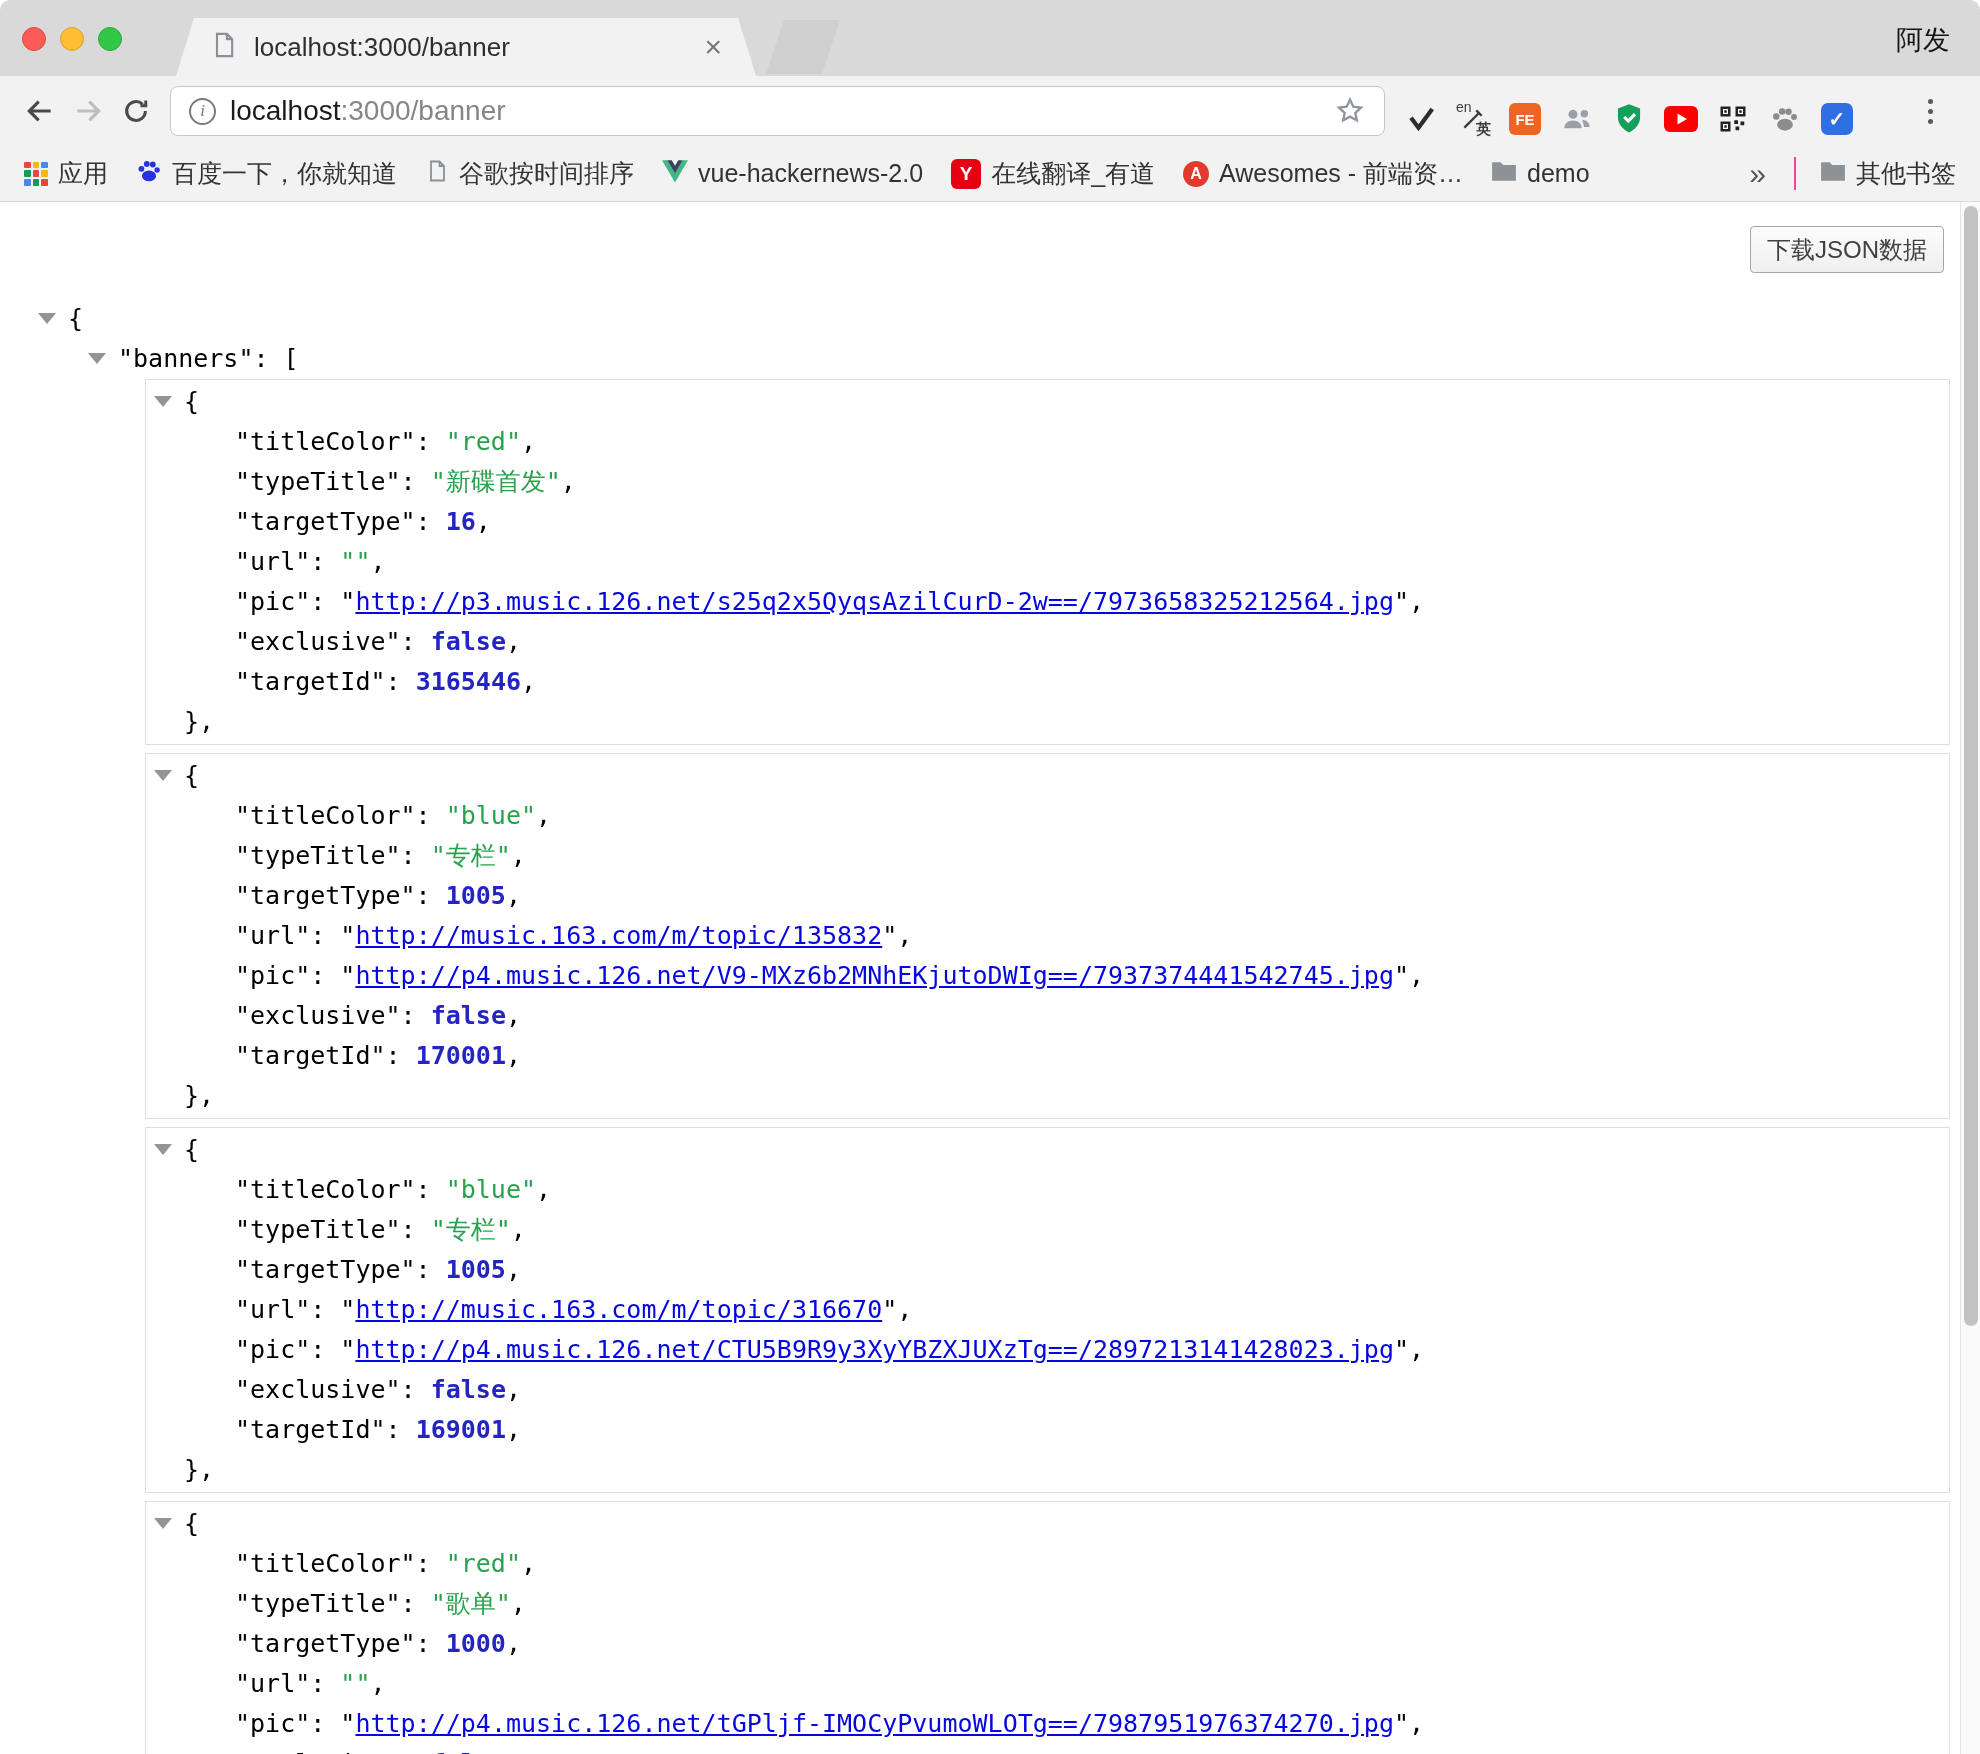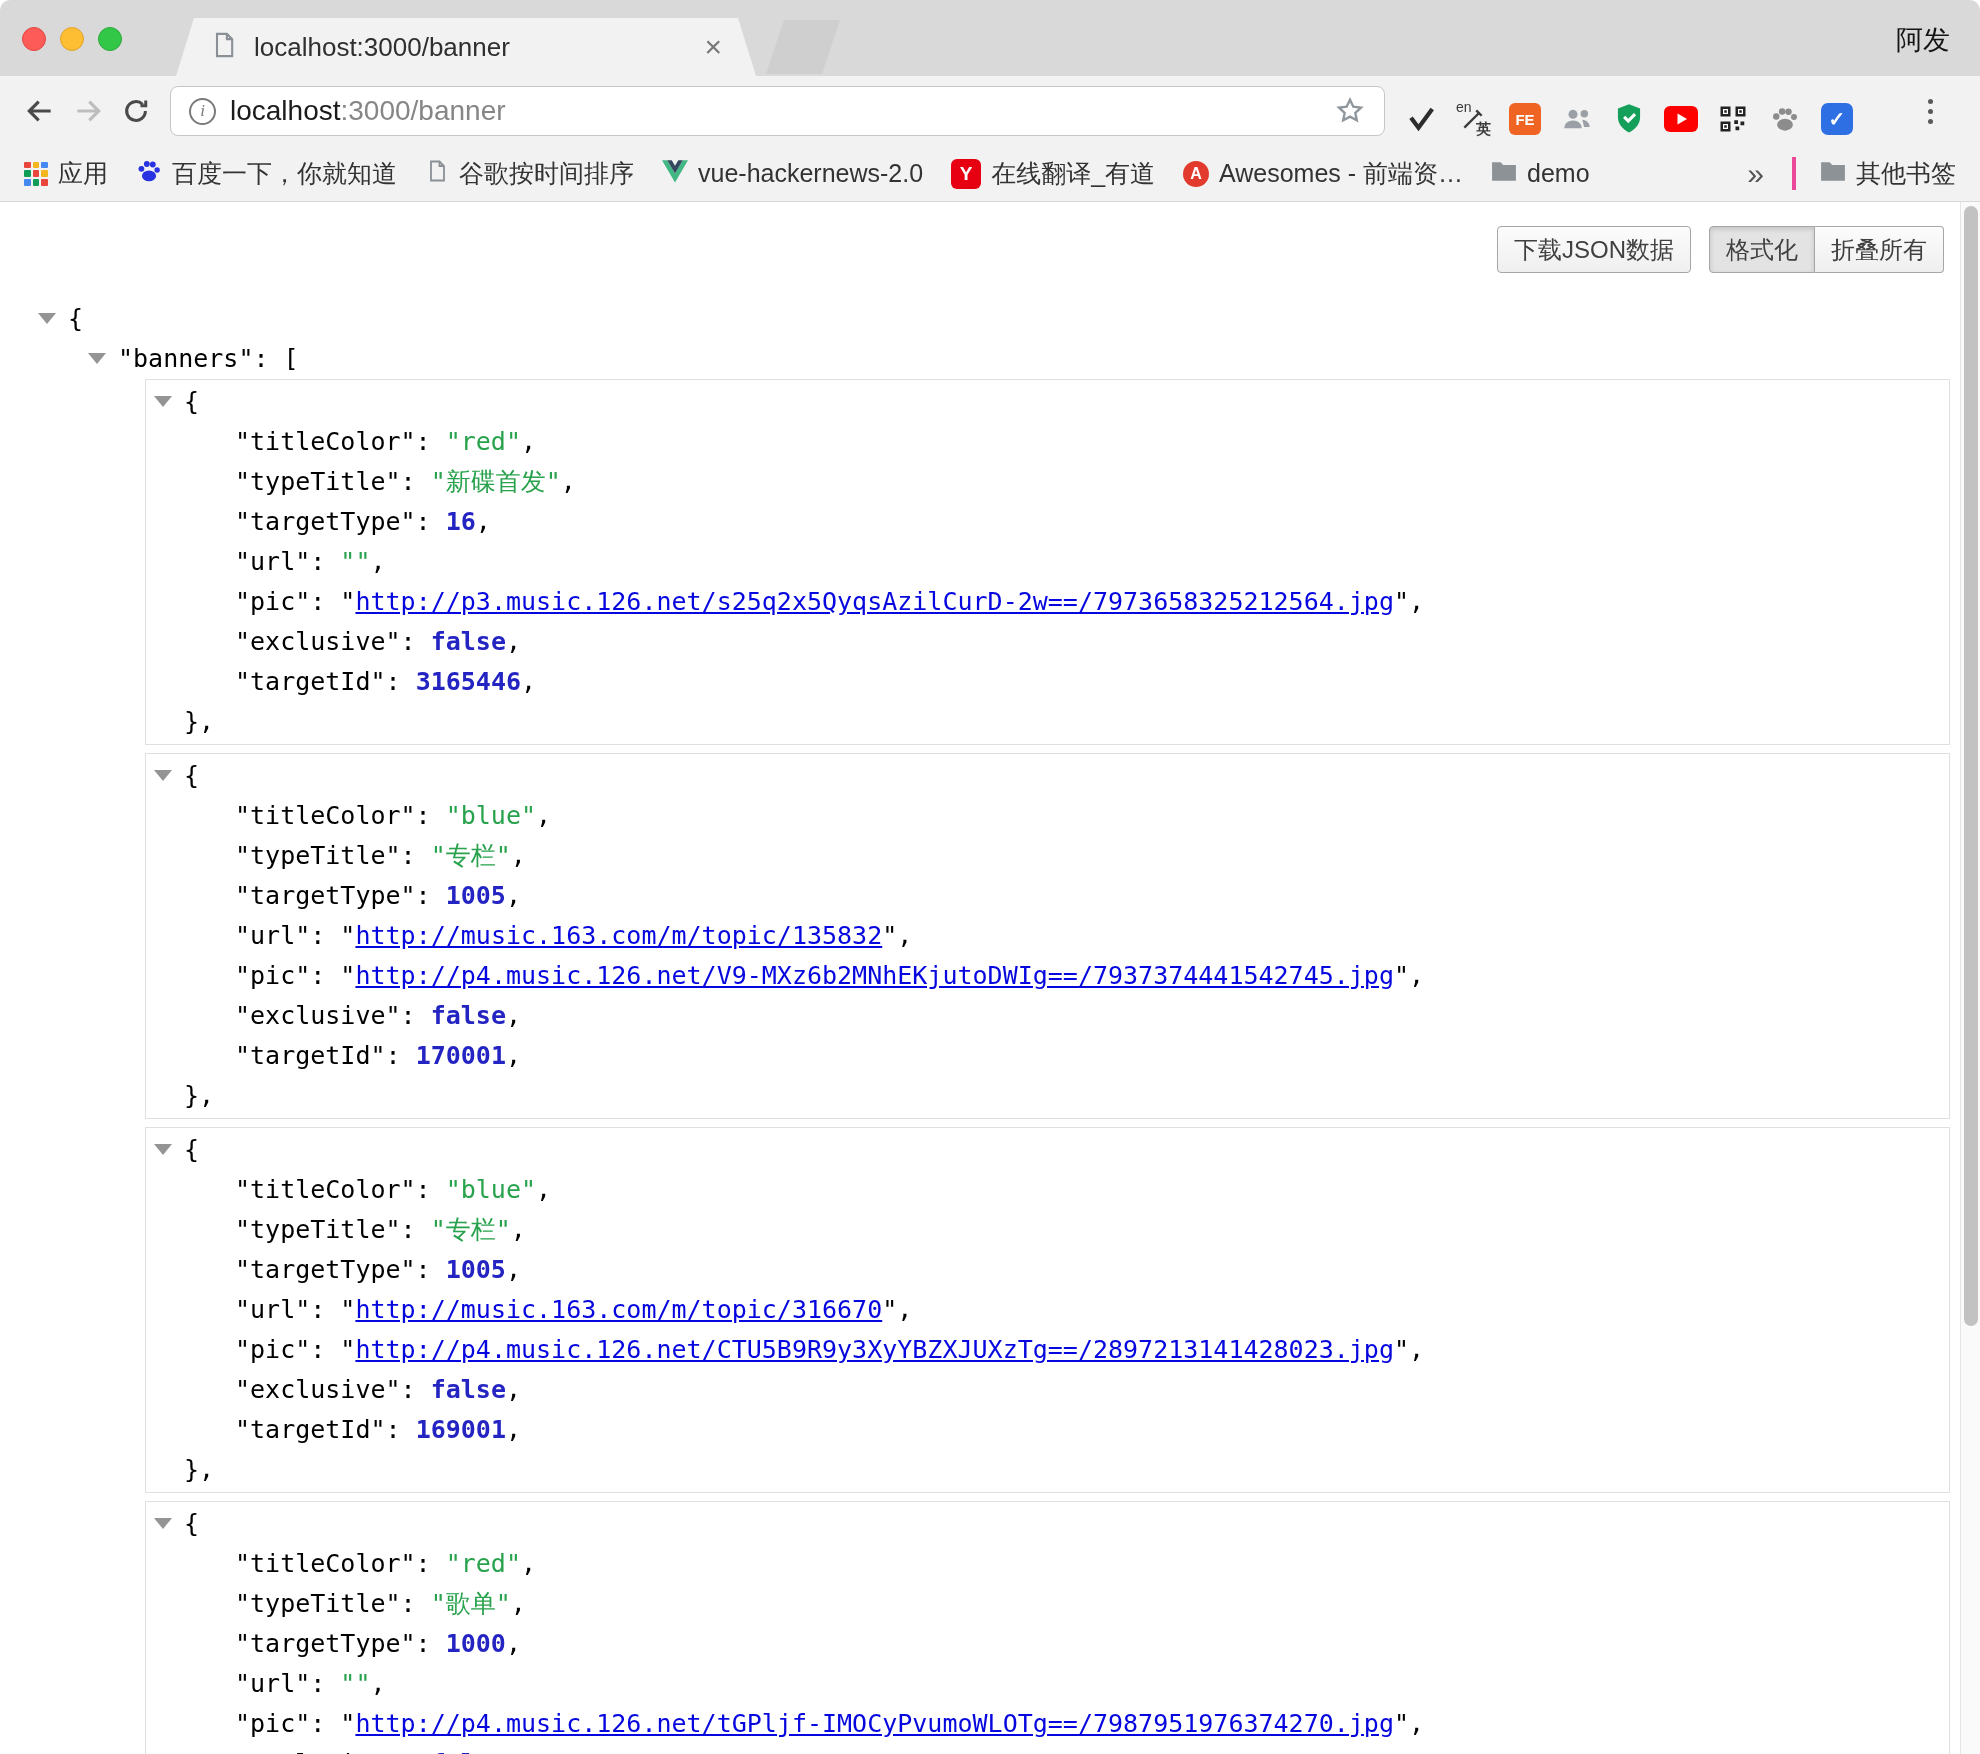--- a/index.html
+++ b/index.html
@@ -58,21 +58,21 @@
   .bm { display:flex; align-items:center; gap:10px; white-space:nowrap; font-size:25px; color:#333; }
   .grid9 { width:24px; height:24px; display:grid; grid-template-columns:repeat(3,1fr); gap:2px; }
   .grid9 i { border-radius:1px; }
   .grid9 i:nth-child(1){background:#E8453C}.grid9 i:nth-child(2){background:#F3B61F}
   .grid9 i:nth-child(3){background:#4688F1}.grid9 i:nth-child(4){background:#0F9D58}
   .grid9 i:nth-child(5){background:#E8453C}.grid9 i:nth-child(6){background:#F3B61F}
   .grid9 i:nth-child(7){background:#4688F1}.grid9 i:nth-child(8){background:#0F9D58}
   .grid9 i:nth-child(9){background:#E8453C}
   .bm-spacer { flex:1; }
   .bm-overflow { font-size:30px; color:#555; }
-  .other-bm { border-left:4px solid #ec4899; padding-left:24px; }
+  .other-bm { border-left:2px solid #ec4899; padding-left:24px; }
 
   
   .content { position:relative; height:1552px; background:#fff; overflow:hidden; }
   .actions { display:flex; justify-content:flex-end; align-items:center; padding:24px 36px 0 0; gap:18px; }
   .btn { height:47px; display:flex; align-items:center; padding:0 16px; border:1px solid #A6A6A6;
          background:linear-gradient(#FCFCFC,#EFEFEF); font-size:24px; color:#404040; border-radius:4px;
          cursor:pointer; }
   .group { display:flex; }
   .group .btn:first-child { border-radius:4px 0 0 4px; }
   .group .btn:last-child { border-radius:0 4px 4px 0; border-left:none; }
@@ -276,24 +276,20 @@
       <span><svg width="26" height="22" viewBox="0 0 24 20">
             <path fill="#8D9297" d="M1 2h8l2.2 2.5H23V19H1z"></path>
           </svg></span>
       <span>其他书签</span>
     </span>
   </div>
 
   <div class="content">
     <div class="actions">
       <span class="btn">下载JSON数据</span>
-      <span class="group">
-        <span class="btn active">格式化</span>
-        <span class="btn">折叠所有</span>
-      </span>
     </div>
 
     <div class="json">
       <div class="jline l0"><span class="tri"></span><span>{</span></div>
       <div class="jline l1"><span class="tri"></span><span class="jkey">"banners": [</span></div>
       <div>
           <div class="obox">
             <div class="jline openline"><span class="tri"></span><span>{</span></div>
             <div class="jline fieldline"><span class="jkey">"titleColor": </span><span class="jstr">"red"</span><span>,</span></div>
             <div class="jline fieldline"><span class="jkey">"typeTitle": </span><span class="jstr">"新碟首发"</span><span>,</span></div>

